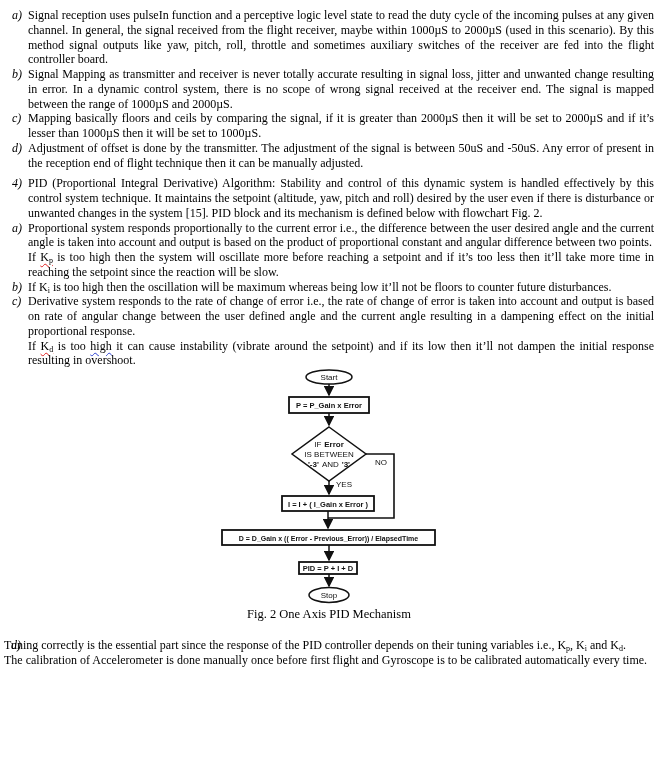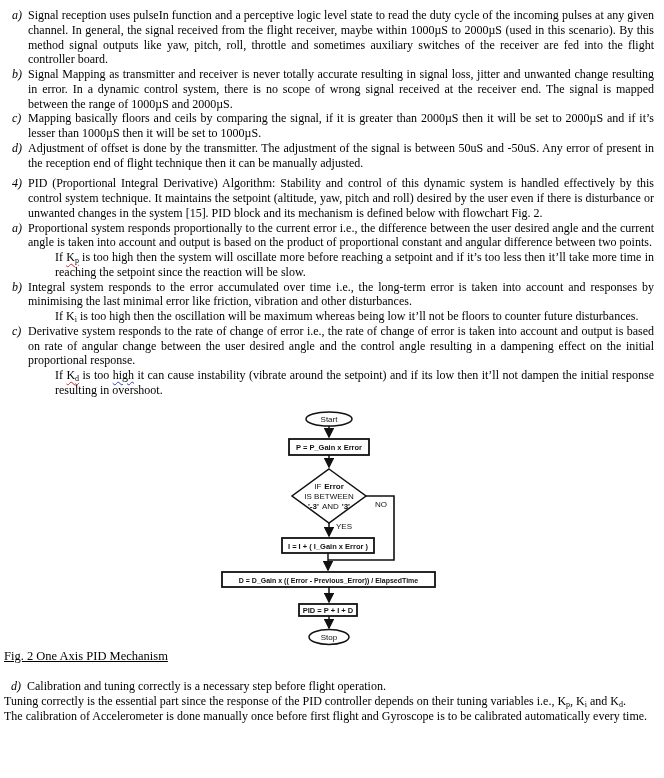--- a/index.html
+++ b/index.html
@@ -5,30 +5,30 @@
   html,body { margin:0; padding:0; background:#ffffff; }
   body {
     width:664px; height:778px; overflow:hidden;
     font-family:"Liberation Serif", serif;
     font-size:12px; line-height:14.75px; color:#000;
     -webkit-font-smoothing:antialiased;
   }
   .doc { padding:8px 10px 0 4px; }
   .li { position:relative; padding-left:24px; text-align:justify; }
   .li .marker { position:absolute; left:8px; top:0; font-style:italic; }
-  .note { text-align:justify;margin-left:27px; }
+  .note { text-align:justify; }
   .sec4 { margin-top:6px; }
   .it { }
   sub { font-size:8px; line-height:0; vertical-align:-2px; }
   .sq-red  { text-decoration-line:underline; text-decoration-style:wavy; text-decoration-color:#e02020; text-decoration-thickness:1px; text-underline-offset:2px; }
   .sq-blue { text-decoration-line:underline; text-decoration-style:wavy; text-decoration-color:#2a3fd0; text-decoration-thickness:1px; text-underline-offset:2px; }
-  .flow { margin-top:12px; }
+  .flow { margin-top:0; }
   .flow svg { display:block; }
   .fc-text { font-family:"Liberation Sans", sans-serif; fill:#111; }
-  .caption { font-size:12.5px; margin-top:1px;text-decoration:underline; }
+  .caption { text-align:center; font-size:12.5px; margin-top:1px; }
   .closing { margin-top:16px; }
   .closing .li { padding-left:23px; }
   .closing .li .marker { left:7px; }
   .closing .para { text-align:justify; }
 </style>
 </head>
 <body>
 
 <div class="doc">
 
@@ -58,29 +58,28 @@
   <div class="li">
     <span class="marker">a)</span>
     <span>Proportional system responds proportionally to the current error i.e., the difference between the user desired angle and the current angle is taken into account and output is based on the product of proportional constant and angular difference between two points.</span>
     <div class="note">
       <span>If </span><span class="sq-red"><span>K</span><sub>p</sub></span><span> is too high then the system will oscillate more before reaching a setpoint and if it’s too less then it’ll take more time in reaching the setpoint since the reaction will be slow.</span>
     </div>
   </div>
 
   <div class="li">
     <span class="marker">b)</span>
-    <span>Integral system responds to the error accumulated over time i.e., the long-term error is taken into account and responses by minimising the last minimal error like friction, vibration and other disturbances.</span>
     <div class="note">
       <span>If </span><span><span>K</span><sub>i</sub></span><span> is too high then the oscillation will be maximum whereas being low it’ll not be floors to counter future disturbances.</span>
     </div>
   </div>
 
   <div class="li">
     <span class="marker">c)</span>
-    <span>Derivative system responds to the rate of change of error i.e., the rate of change of error is taken into account and output is based on rate of angular change between the user desired angle and the control angle resulting in a dampening effect on the initial proportional response.</span>
+    <span>Derivative system responds to the rate of change of error i.e., the rate of change of error is taken into account and output is based on rate of angular change between the user defined angle and the current angle resulting in a dampening effect on the initial proportional response.</span>
     <div class="note">
       <span>If </span><span class="sq-red"><span>K</span><sub>d</sub></span><span> is too </span><span class="sq-blue">high</span><span> it can cause instability (vibrate around the setpoint) and if its low then it’ll not dampen the initial response resulting in overshoot.</span>
     </div>
   </div>
 
   <div class="flow">
     <svg width="664" height="238" viewBox="0 0 664 238">
       <defs>
         <marker id="ah" viewBox="0 0 10 10" refX="8.5" refY="5" markerWidth="7" markerHeight="7" orient="auto">
           <path d="M0,0 L10,5 L0,10 z" fill="#111"></path>
@@ -120,21 +119,20 @@
 
       <ellipse cx="325" cy="227" rx="20" ry="7.5" fill="#fff" stroke="#111" stroke-width="1.5"></ellipse>
       <text class="fc-text" x="325" y="230" text-anchor="middle" font-size="8">Stop</text>
     </svg>
     <div class="caption">Fig. 2 One Axis PID Mechanism</div>
   </div>
 
   <div class="closing">
     <div class="li">
       <span class="marker">d)</span>
-      <span>Calibration and tuning correctly is a necessary step before flight operation.</span>
     </div>
     <div class="para">
       <span>Tuning correctly is the essential part since the response of the PID controller depends on their tuning variables i.e., K</span><sub>p</sub><span>, K</span><sub>i</sub><span> and K</span><sub>d</sub><span>.</span>
     </div>
     <div class="para">The calibration of Accelerometer is done manually once before first flight and Gyroscope is to be calibrated automatically every time.</div>
   </div>
 
 </div>
 
 </body></html>

